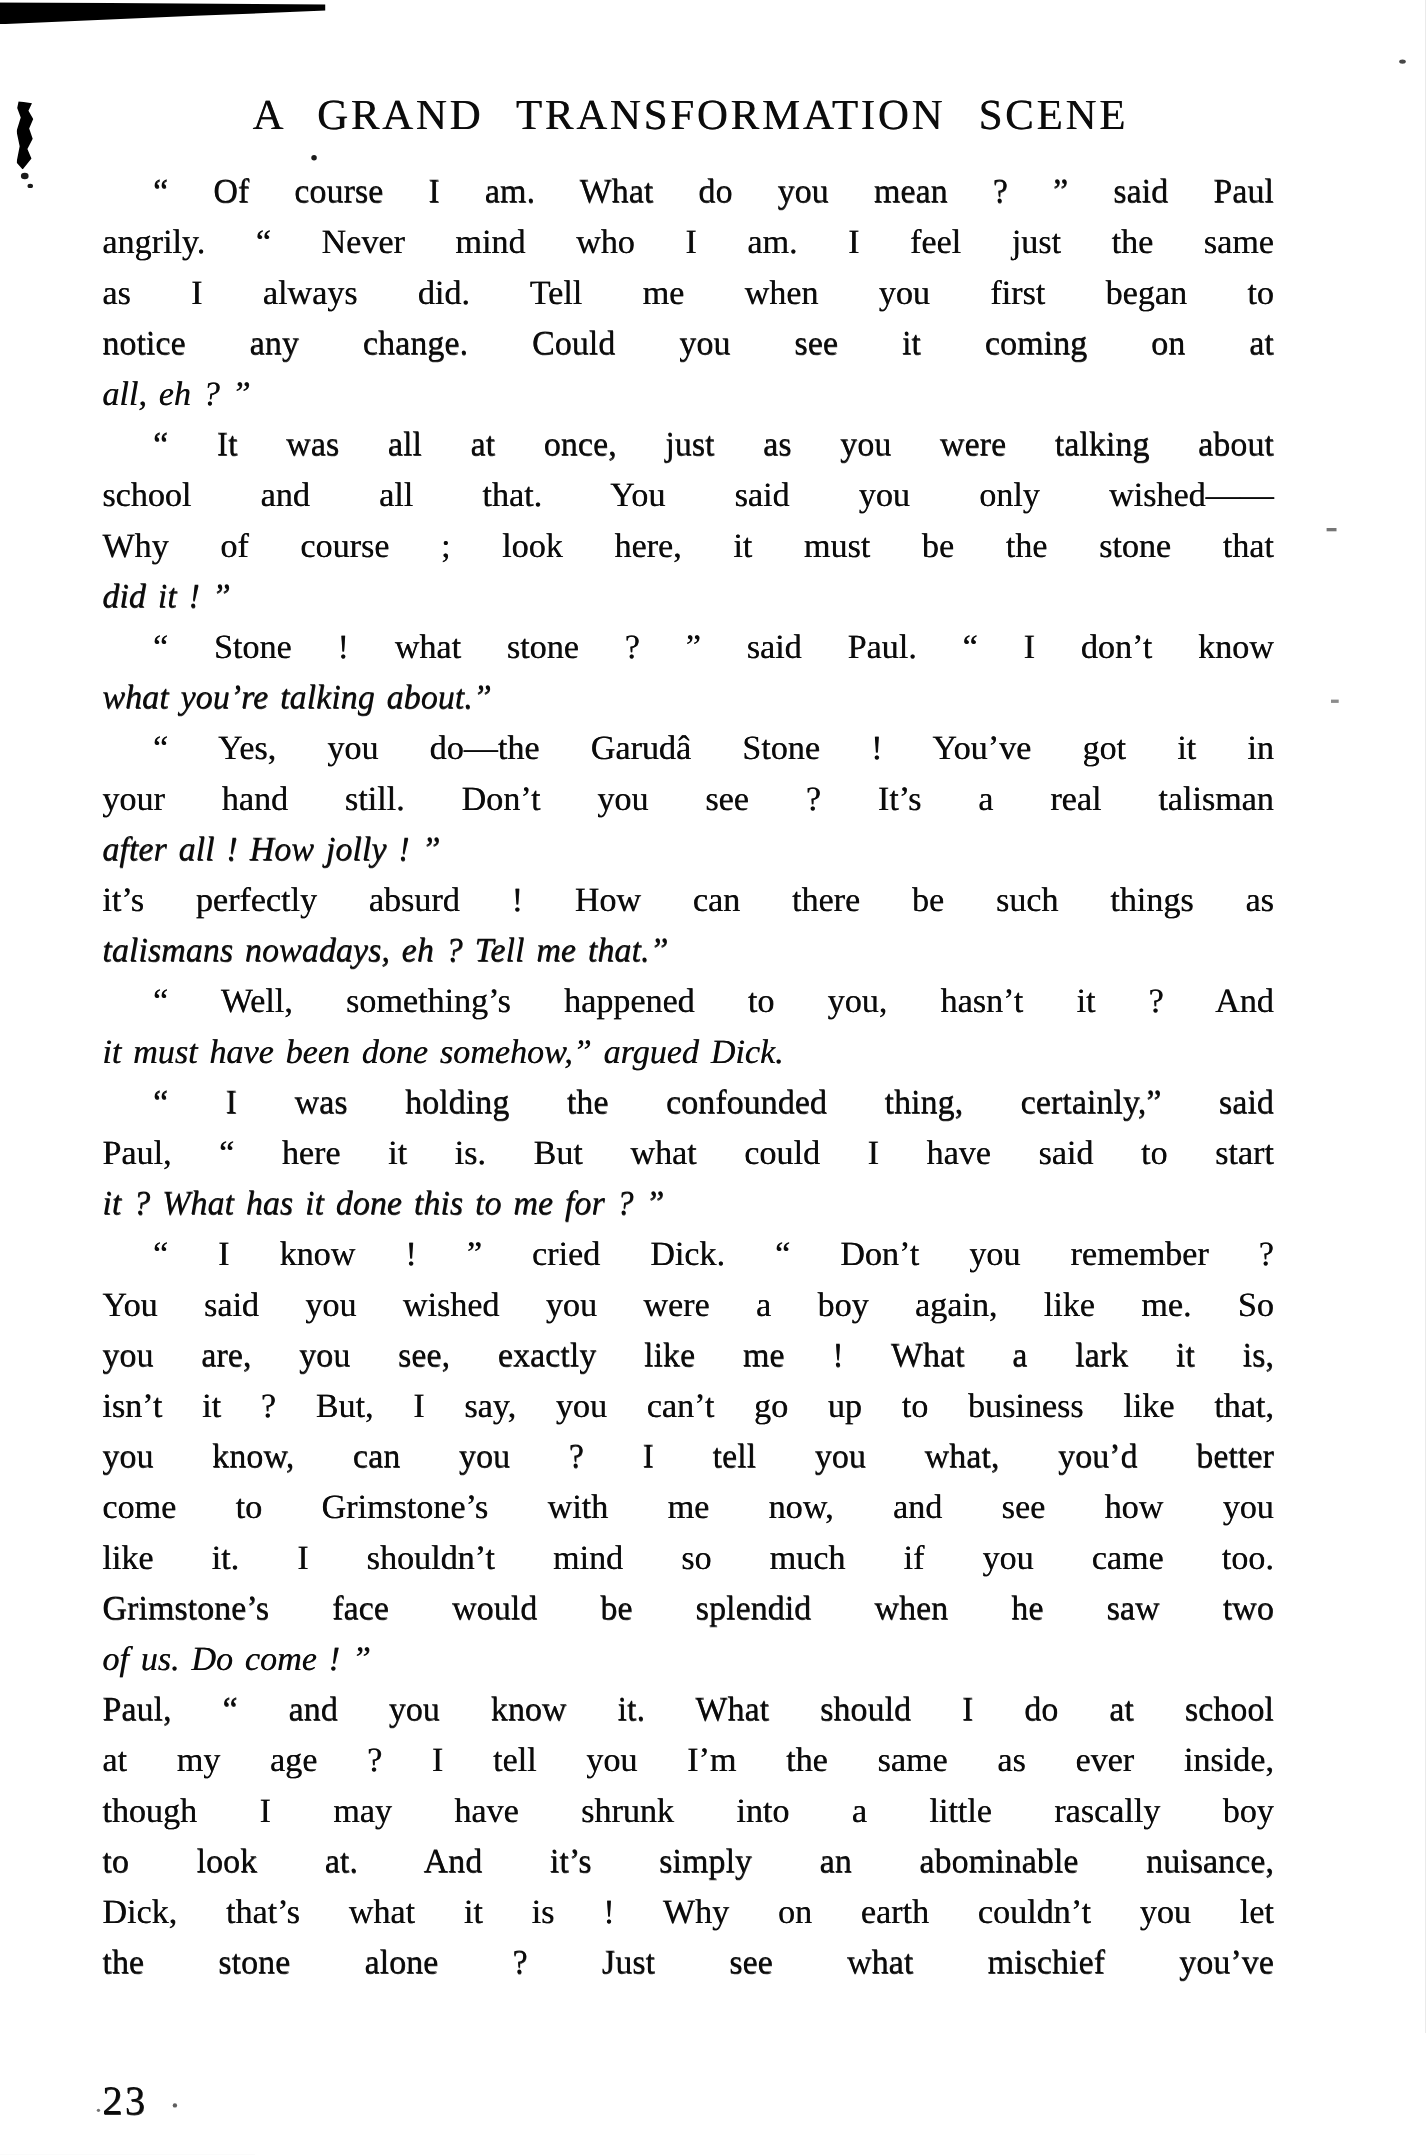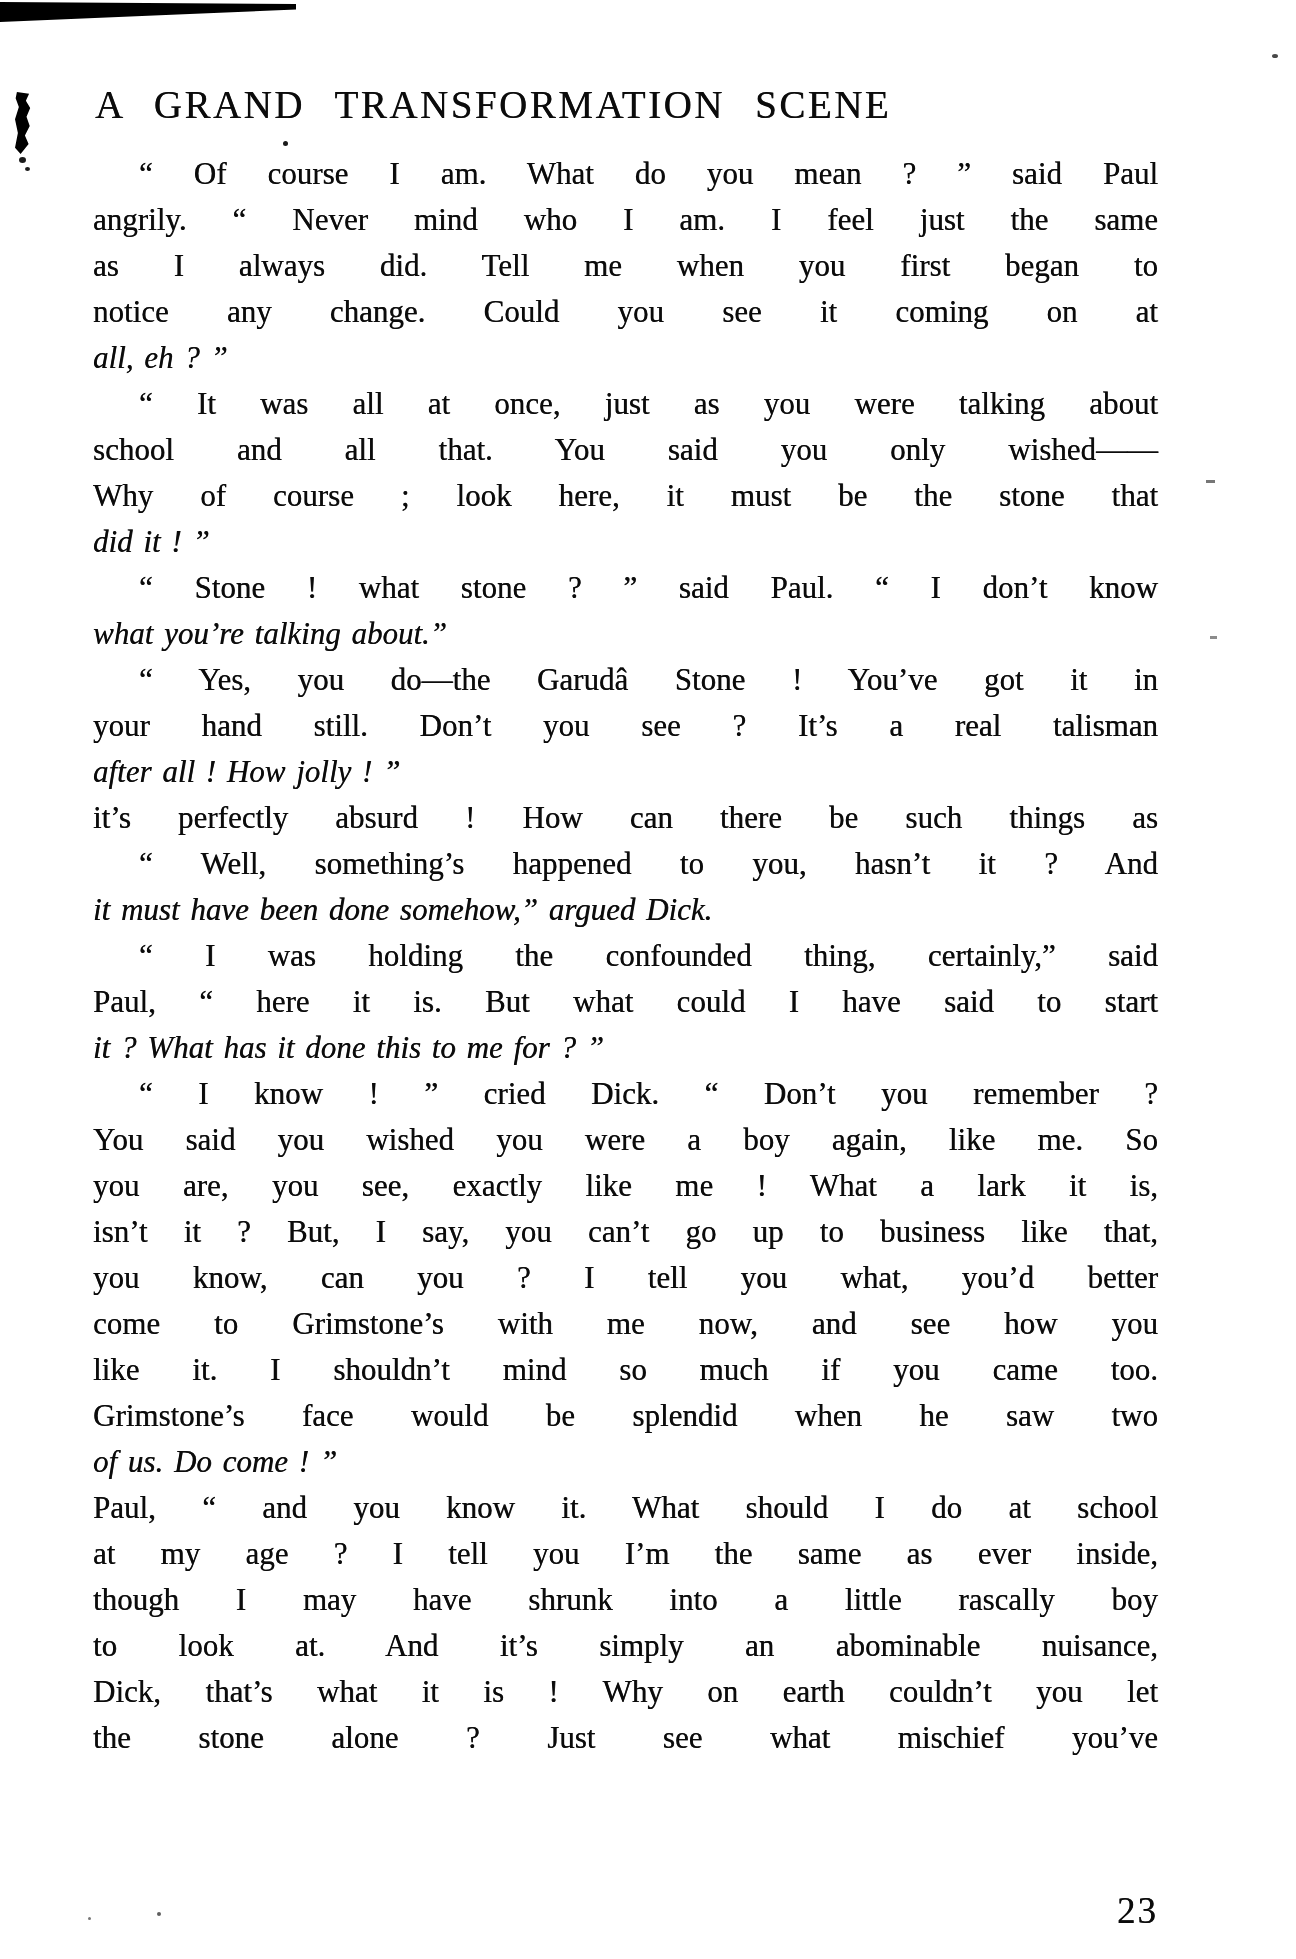--- a/index.html
+++ b/index.html
@@ -22,36 +22,36 @@
   .scan-blob {
     position:absolute; left:15px; top:92px; width:16px; height:62px;
     background:#000;
     clip-path: polygon(12% 0, 88% 3%, 68% 14%, 95% 26%, 72% 40%, 92% 55%, 62% 70%, 85% 84%, 35% 100%, 0 90%, 18% 66%, 0 44%, 24% 24%, 4% 10%);
   }
   .speck { position:absolute; background:#1a1a1a; border-radius:50%; }
 
   
   .header {
     position:absolute; top:82px; left:95px; width:1065px;
-    text-align:left; white-space:nowrap;
+    text-align:center; white-space:nowrap;
     font-size:39px; letter-spacing:2.5px; word-spacing:18px;
   }
 
   
   .text-block {
     position:absolute; top:151px; left:93px; width:1065px;
     font-size:31px; line-height:46px; word-spacing:3px;
   }
   .line { text-align:justify; text-align-last:justify; }
   .line.pe { text-align-last:left;font-style:italic; }
   .line.fi { text-indent:46px; }
 
   .page-number {
     position:absolute; top:1889px; left:93px; width:1065px;
-    text-align:right; font-size:37px; letter-spacing:2px;
+    text-align:left; font-size:37px; letter-spacing:2px;
   }
 </style>
 </head>
 <body>
 
 <div class="page">
 
   <div class="scan-wedge"></div>
   <div class="scan-blob"></div>
   <div class="speck" style="left:19px; top:157px; width:7px; height:6px;"></div>
@@ -74,20 +74,21 @@
       <div class="line fi">“ It was all at once, just as you were talking about</div>
       <div class="line">school and all that. You said you only wished——</div>
       <div class="line">Why of course ; look here, it must be the stone that</div>
       <div class="line pe">did it ! ”</div>
       <div class="line fi">“ Stone ! what stone ? ” said Paul. “ I don’t know</div>
       <div class="line pe">what you’re talking about.”</div>
       <div class="line fi">“ Yes, you do—the Garudâ Stone ! You’ve got it in</div>
       <div class="line">your hand still. Don’t you see ? It’s a real talisman</div>
       <div class="line pe">after all ! How jolly ! ”</div>
       <div class="line">it’s perfectly absurd ! How can there be such things as</div>
+      <div class="line pe">talismans nowadays, eh ? Tell me that.”</div>
       <div class="line fi">“ Well, something’s happened to you, hasn’t it ? And</div>
       <div class="line pe">it must have been done somehow,” argued Dick.</div>
       <div class="line fi">“ I was holding the confounded thing, certainly,” said</div>
       <div class="line">Paul, “ here it is. But what could I have said to start</div>
       <div class="line pe">it ? What has it done this to me for ? ”</div>
       <div class="line fi">“ I know ! ” cried Dick. “ Don’t you remember ?</div>
       <div class="line">You said you wished you were a boy again, like me. So</div>
       <div class="line">you are, you see, exactly like me ! What a lark it is,</div>
       <div class="line">isn’t it ? But, I say, you can’t go up to business like that,</div>
       <div class="line">you know, can you ? I tell you what, you’d better</div>

